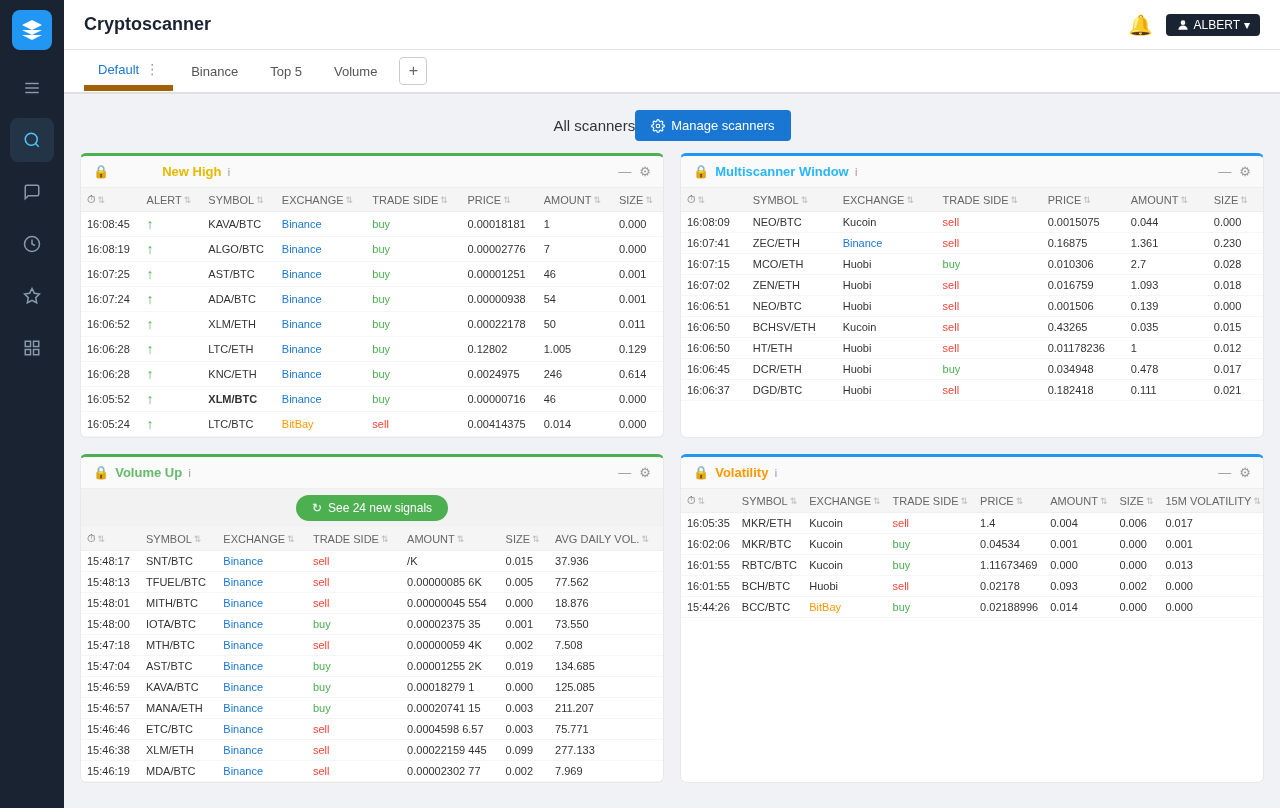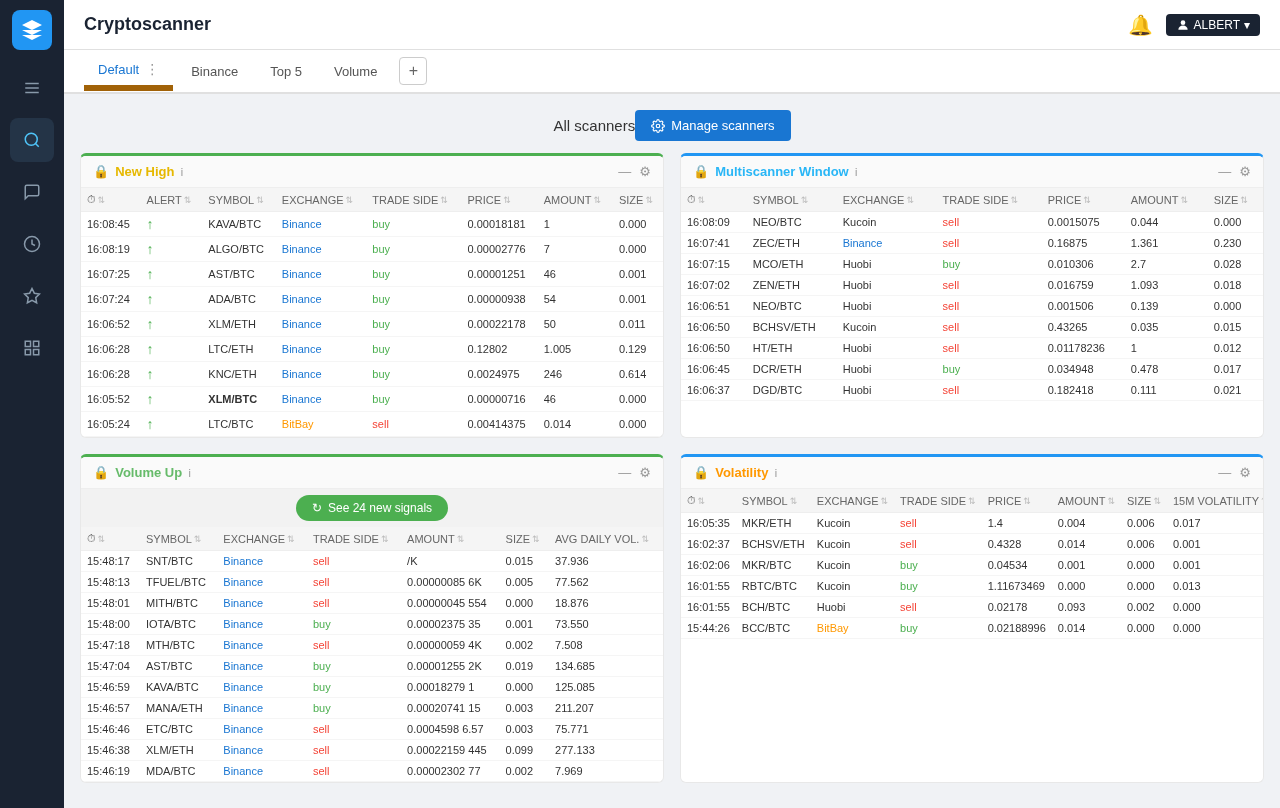--- a/index.html
+++ b/index.html
@@ -43,21 +43,21 @@
     .scanners-grid { display: grid; grid-template-columns: 1fr 1fr; gap: 16px; }
 
     
     .scanner-panel { background: #fff; border-radius: 6px; overflow: hidden; border: 1px solid #e8e8e8; }
     .scanner-panel.green-border { border-top: 3px solid #4caf50; }
     .scanner-panel.blue-border { border-top: 3px solid #2196f3; }
 
     .panel-header { display: flex; align-items: center; justify-content: space-between; padding: 8px 12px; background: #fafafa; border-bottom: 1px solid #eee; }
     .panel-header-left { display: flex; align-items: center; gap: 6px; }
     .panel-title { font-size: 13px; font-weight: 600; color: #333; }
-    .panel-title.yellow { color: #e6b800; }
+    .panel-title.yellow { color: #e6b800; margin-left: 47px; }
     .panel-title.blue-light { color: #29b6f6; }
     .panel-title.green-light { color: #66bb6a; }
     .panel-title.orange { color: #ff9800; }
     .lock-icon { font-size: 13px; }
     .lock-green { color: #4caf50; }
     .lock-blue { color: #2196f3; }
     .info-icon { color: #999; font-size: 11px; cursor: pointer; }
     .panel-header-right { display: flex; align-items: center; gap: 8px; }
     .panel-btn { color: #999; cursor: pointer; font-size: 13px; }
 
@@ -637,30 +637,20 @@
     <td>16:05:35</td>
     <td style="color:#333;font-weight:500">MKR/ETH</td>
     <td><span class="">Kucoin</span></td>
     <td><span class="sell-text">sell</span></td>
     <td>1.4</td>
     <td>0.004</td>
     <td>0.006</td>
     <td>0.017</td>
   </tr>
                 <tr>
-    <td>16:02:37</td>
-    <td style="color:#333;font-weight:500">BCHSV/ETH</td>
-    <td><span class="">Kucoin</span></td>
-    <td><span class="sell-text">sell</span></td>
-    <td>0.4328</td>
-    <td>0.014</td>
-    <td>0.006</td>
-    <td>0.001</td>
-  </tr>
-                <tr>
     <td>16:02:06</td>
     <td style="color:#333;font-weight:500">MKR/BTC</td>
     <td><span class="">Kucoin</span></td>
     <td><span class="buy-text">buy</span></td>
     <td>0.04534</td>
     <td>0.001</td>
     <td>0.000</td>
     <td>0.001</td>
   </tr>
                 <tr>

